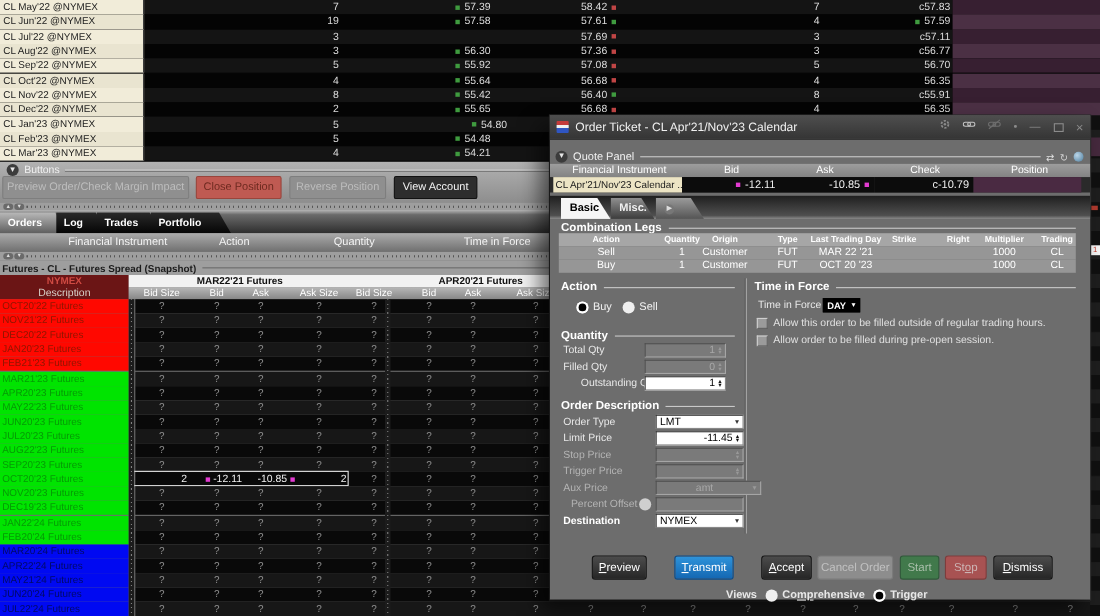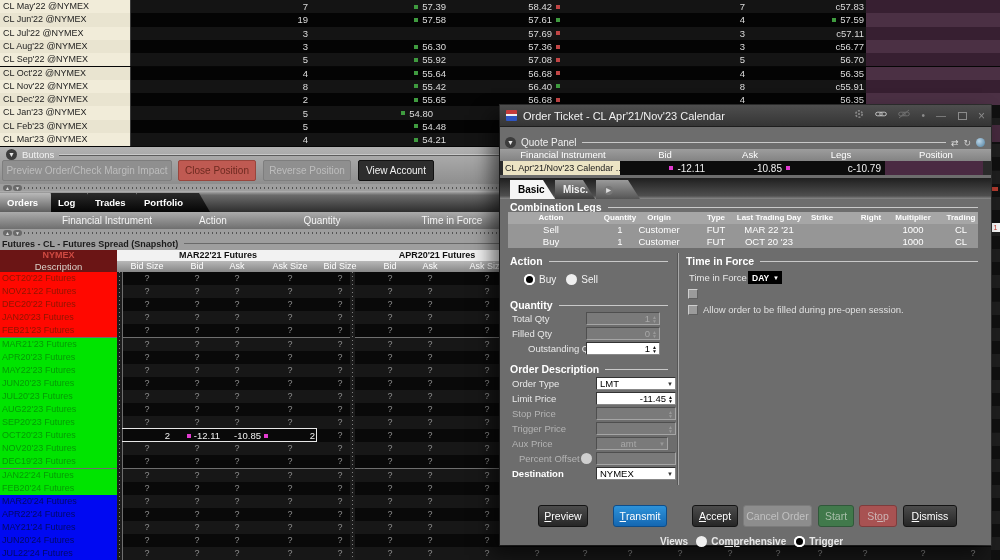--- a/index.html
+++ b/index.html
@@ -190,21 +190,21 @@
           <div class="wl-name" style="background: rgb(233, 228, 208);">CL Dec'22 @NYMEX</div>
           <div class="wl-cell" style="left: 140px; width: 168px;">2</div>
           <div class="wl-cell" style="left: 320px; width: 126px;"><div class="dot" style="background: rgb(63, 155, 63);"></div>55.65</div>
           <div class="wl-cell" style="left: 440px; width: 120px; padding-right: 2px;">56.68<div class="dot" style="background: rgb(192, 69, 69);"></div></div>
           <div class="wl-cell" style="left: 640px; width: 105px;">4</div>
           <div class="wl-cell" style="left: 740px; width: 124px;">56.35</div>
         </div>
         <div class="wl-row" style="top: 106.4px; background: rgb(20, 20, 20);">
           <div class="wl-name" style="background: rgb(241, 236, 217);">CL Jan'23 @NYMEX</div>
           <div class="wl-cell" style="left: 140px; width: 168px;">5</div>
-          <div class="wl-cell" style="left: 307px; width: 126px; text-align: center;"><div class="dot" style="background: rgb(63, 155, 63);"></div>54.80</div>
+          <div class="wl-cell" style="left: 335px; width: 126px; text-align: center;"><div class="dot" style="background: rgb(63, 155, 63);"></div>54.80</div>
           <div class="wl-cell" style="left: 440px; width: 120px; padding-right: 2px;"></div>
           <div class="wl-cell" style="left: 640px; width: 105px;"></div>
           <div class="wl-cell" style="left: 740px; width: 124px;"></div>
         </div>
         <div class="wl-row" style="top: 119.7px; background: rgb(4, 4, 4);">
           <div class="wl-name" style="background: rgb(233, 228, 208);">CL Feb'23 @NYMEX</div>
           <div class="wl-cell" style="left: 140px; width: 168px;">5</div>
           <div class="wl-cell" style="left: 320px; width: 126px;"><div class="dot" style="background: rgb(63, 155, 63);"></div>54.48</div>
           <div class="wl-cell" style="left: 440px; width: 120px; padding-right: 2px;"></div>
           <div class="wl-cell" style="left: 640px; width: 105px;"></div>
@@ -837,21 +837,21 @@
       <span>Quote Panel</span>
       <span class="secline"></span>
       <span style="color:#e0e0e0;font-size:9px;">⇄</span>
       <span style="color:#cfcfcf;font-size:9px;">↻</span>
       <span style="display:inline-block;width:9px;height:9px;border-radius:50%;background:radial-gradient(circle at 35% 35%,#bcd6e8,#4c7d9e);"></span>
     </div>
     <div id="qpcols">
         <div class="qpc" style="left: 63px;">Financial Instrument</div>
         <div class="qpc" style="left: 165px;">Bid</div>
         <div class="qpc" style="left: 250px;">Ask</div>
-        <div class="qpc" style="left: 341px;">Legs</div>
+        <div class="qpc" style="left: 341px;">Check</div>
         <div class="qpc" style="left: 436px;">Position</div>
       </div>
     <div id="qprow">
       <div class="qcell" style="left:3px;width:117px;background:#ece4c4;color:#1a1a1a;font-size:9px;padding-left:2px;box-sizing:border-box;white-space:nowrap;overflow:hidden;">
         <span>CL Apr'21/Nov'23 Calendar ...</span>
       </div>
       <div class="qcell" style="left:120px;width:90px;background:#0c0c0c;color:#f0f0f0;font-size:10px;justify-content:flex-end;padding-right:5px;box-sizing:border-box;gap:4px;">
         <span class="dot" style="background:#e23bd0;"></span>
         <span>-12.11</span>
       </div>
@@ -964,21 +964,21 @@
     <div class="box" style="left:96px;top:302px;width:80px;">
       <span class="spin">▲<br>▼</span>
     </div>
 
     <span class="flabel dim" style="left:12px;top:317px;">Trigger Price</span>
     <div class="box" style="left:96px;top:317px;width:80px;">
       <span class="spin">▲<br>▼</span>
     </div>
 
     <span class="flabel dim" style="left:12px;top:332px;">Aux Price</span>
-    <div class="box dd off" style="left:96px;top:332px;width:72px;">
+    <div class="box dd off" style="left:96px;top:332px;width:96px;">
       <span style="margin-left:auto;">amt</span>
       <span class="arr">▼</span>
     </div>
 
     <span class="flabel dim" style="left:19px;top:347px;">Percent Offset</span>
     <span class="radio" style="position:absolute;left:81px;top:348px;background:#cfcfcf;"></span>
     <div class="box" style="left:96px;top:347px;width:80px;"></div>
 
     <span class="flabel" style="left:12px;top:362px;font-weight:bold;color:#fff;">Destination</span>
     <div class="box on dd" style="left:96px;top:362px;width:80px;">
@@ -992,20 +992,21 @@
     <span style="display: flex; align-items: center; gap: 4px;">
           <span class="radio"></span>
           <span>Co<u>mp</u>rehensive</span>
         </span>
         <span style="display: flex; align-items: center; gap: 4px;">
           <span class="radio sel"></span>
           <span>Trigger</span>
         </span>
       </div>
   <div class="chk" style="left: 188px; top: 184px;"></div>
+      <div class="cbl" style="left: 203px; top: 183px;">Allow this order to be filled outside of regular trading hours.</div>
       <div class="chk" style="left: 188px; top: 200px;"></div>
       <div class="cbl" style="left: 203px; top: 199px;">Allow order to be filled during pre-open session.</div>
       <div class="flabel" style="left: 12px; top: 207px;">Total Qty</div>
       <div class="box" style="left: 86px; top: 207px; width: 74px;">
         <span>1</span>
         <span class="spin">▲<br>▼</span>
       </div>
       <div class="flabel" style="left: 12px; top: 222px;">Filled Qty</div>
       <div class="box" style="left: 86px; top: 222px; width: 74px;">
         <span>0</span>

